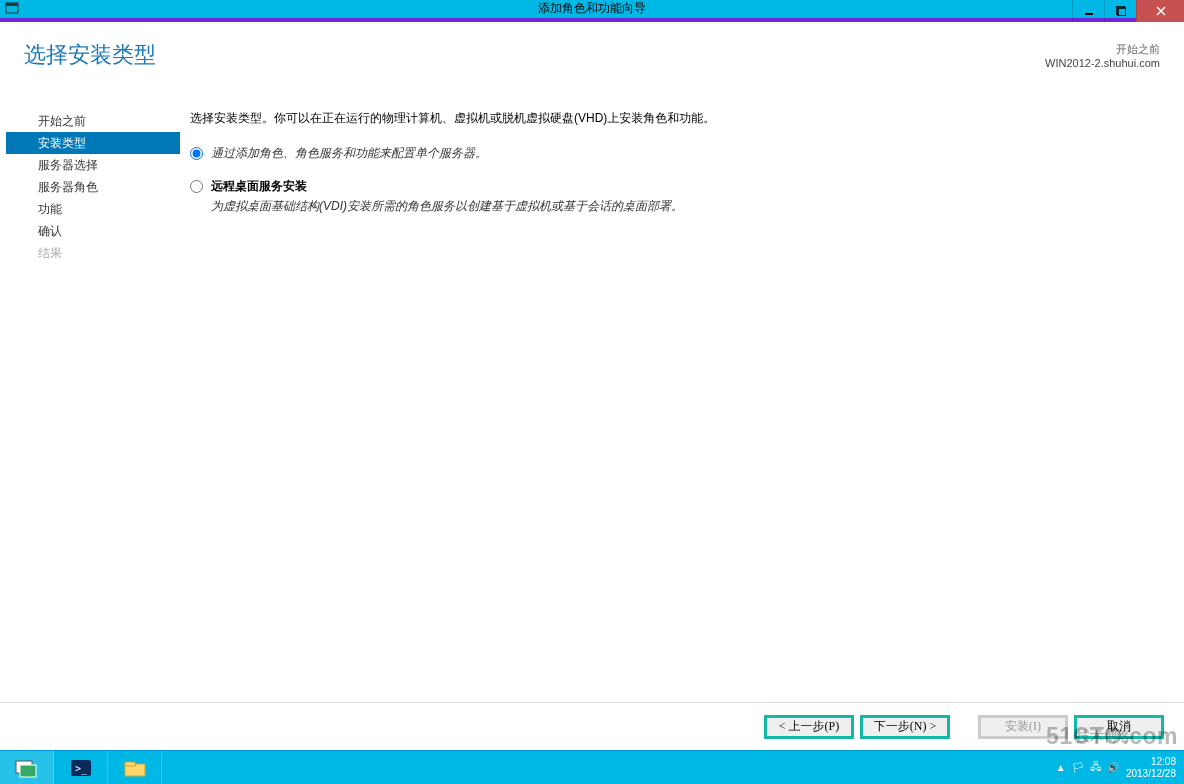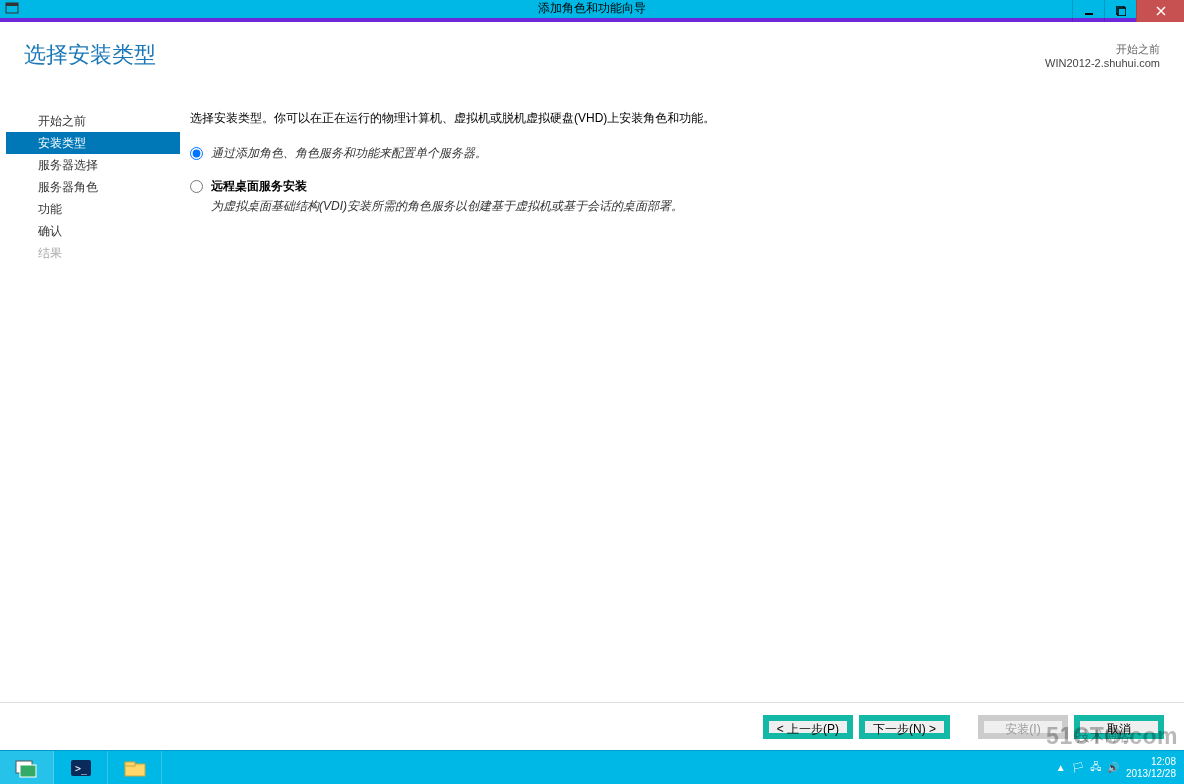--- a/index.html
+++ b/index.html
@@ -148,25 +148,26 @@
       display: flex;
       align-items: center;
       justify-content: flex-end;
       padding-right: 20px;
       gap: 6px;
       border-top: 1px solid #ddd;
     }
     .btn {
       min-width: 90px;
       height: 24px;
-      border: 6px solid #14b8a6;
+      border: 3px solid #14b8a6;
       background: #efefef;
       font-size: 12px;
       cursor: pointer;
       padding: 0 8px;
+      font-family: Liberation Serif, serif;
     }
     .btn.disabled {
       color: #999;
       border-color: #ccc;
       cursor: default;
     }
     .taskbar {
       position: absolute;
       bottom: 0;
       left: 0;

